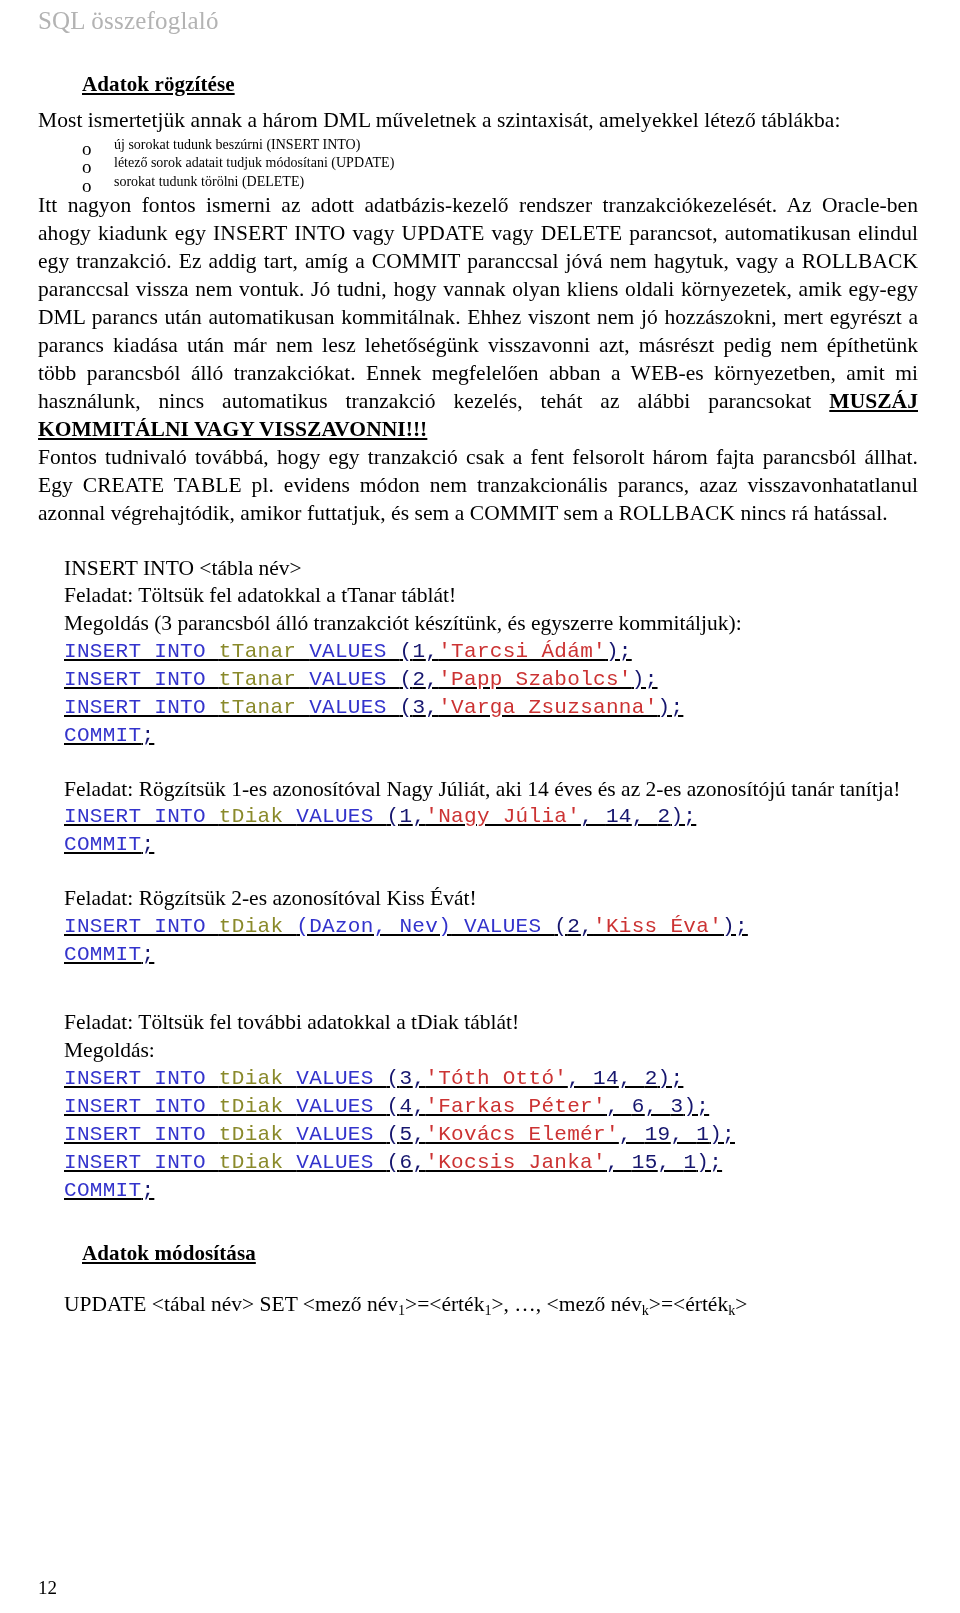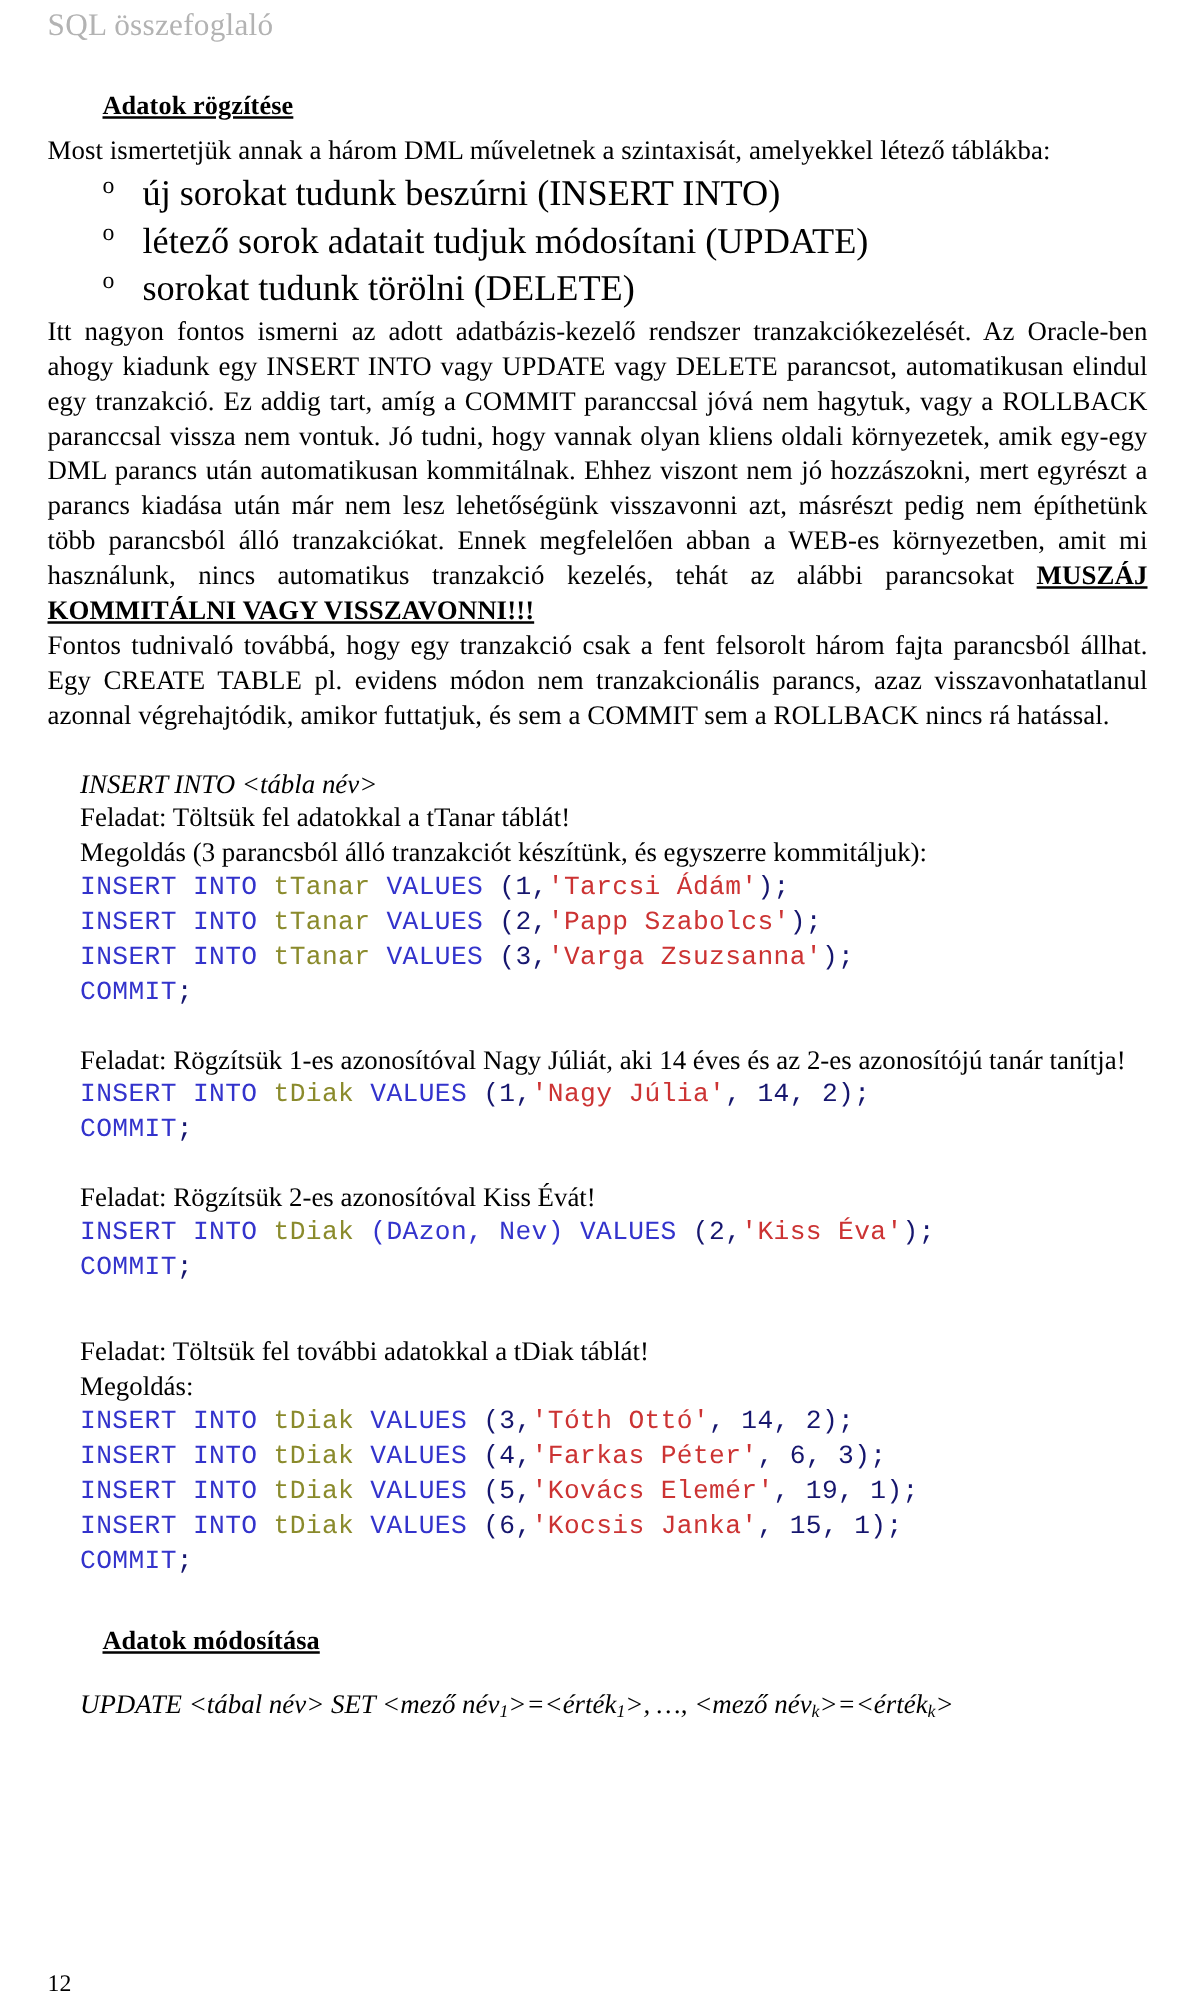--- a/index.html
+++ b/index.html
@@ -62,55 +62,55 @@
     text-decoration: underline;
   }
 
   
   ul.bullets {
     list-style: none;
     margin: 1px 0 1px 0;
     padding: 0;
   }
   ul.bullets li {
-    font-size: 29px;
+    font-size: 14px;
     line-height: 1.32;
     padding-left: 76px;
     position: relative;
   }
   ul.bullets li::before {
     content: "o";
     position: absolute;
     left: 44px;
     top: 0;
     font-size: 19px;
   }
 
   
   .syntax {
     font-size: 21.5px;
     line-height: 1.32;
     margin: 0;
-    font-style: italic;
   }
   .syntax.indent1 { padding-left: 26px; }
   .syntax.indent2 { padding-left: 60px; }
   .sub {
     font-size: 0.66em;
     vertical-align: -0.28em;
   }
 
   
   .code {
     font-family: "Liberation Mono", "DejaVu Sans Mono", monospace;
     font-size: 21px;
     line-height: 1.33;
     white-space: pre;
     padding-left: 26px;
     letter-spacing: 0.3px;
+    text-decoration: underline;
   }
   .kw    { color: #3333cc; }
   .tbl   { color: #8a8a2b; }
   .punc  { color: #16166e; }
   .str   { color: #cc3333; }
   .num   { color: #16166e; }
   .col   { color: #3333cc; }
 
   .gap-sm { height: 14px; }
   .gap-md { height: 26px; }

